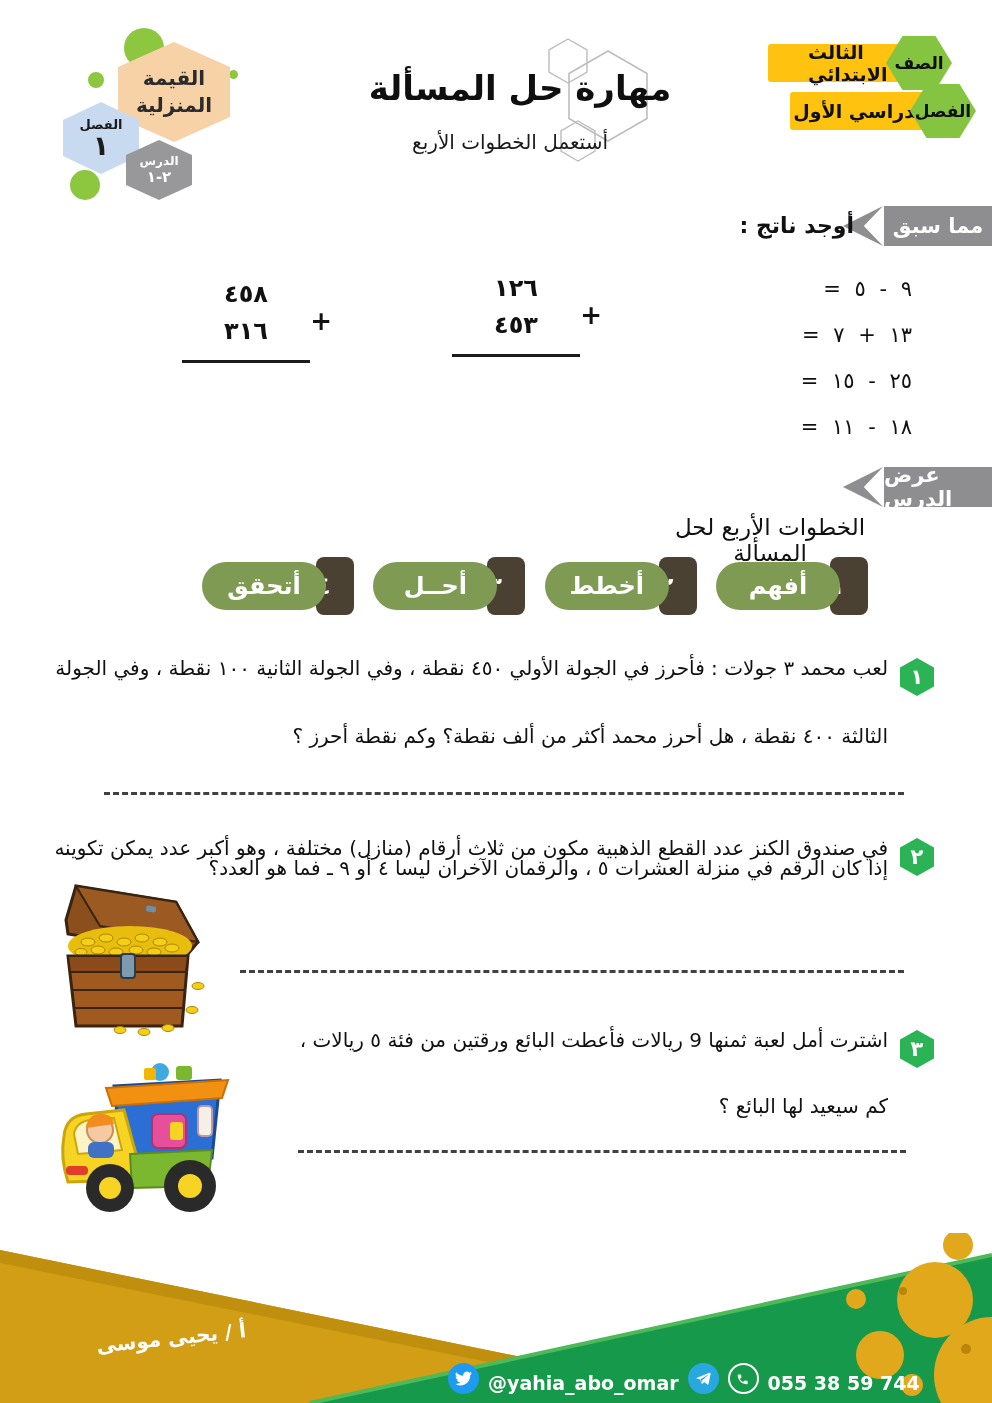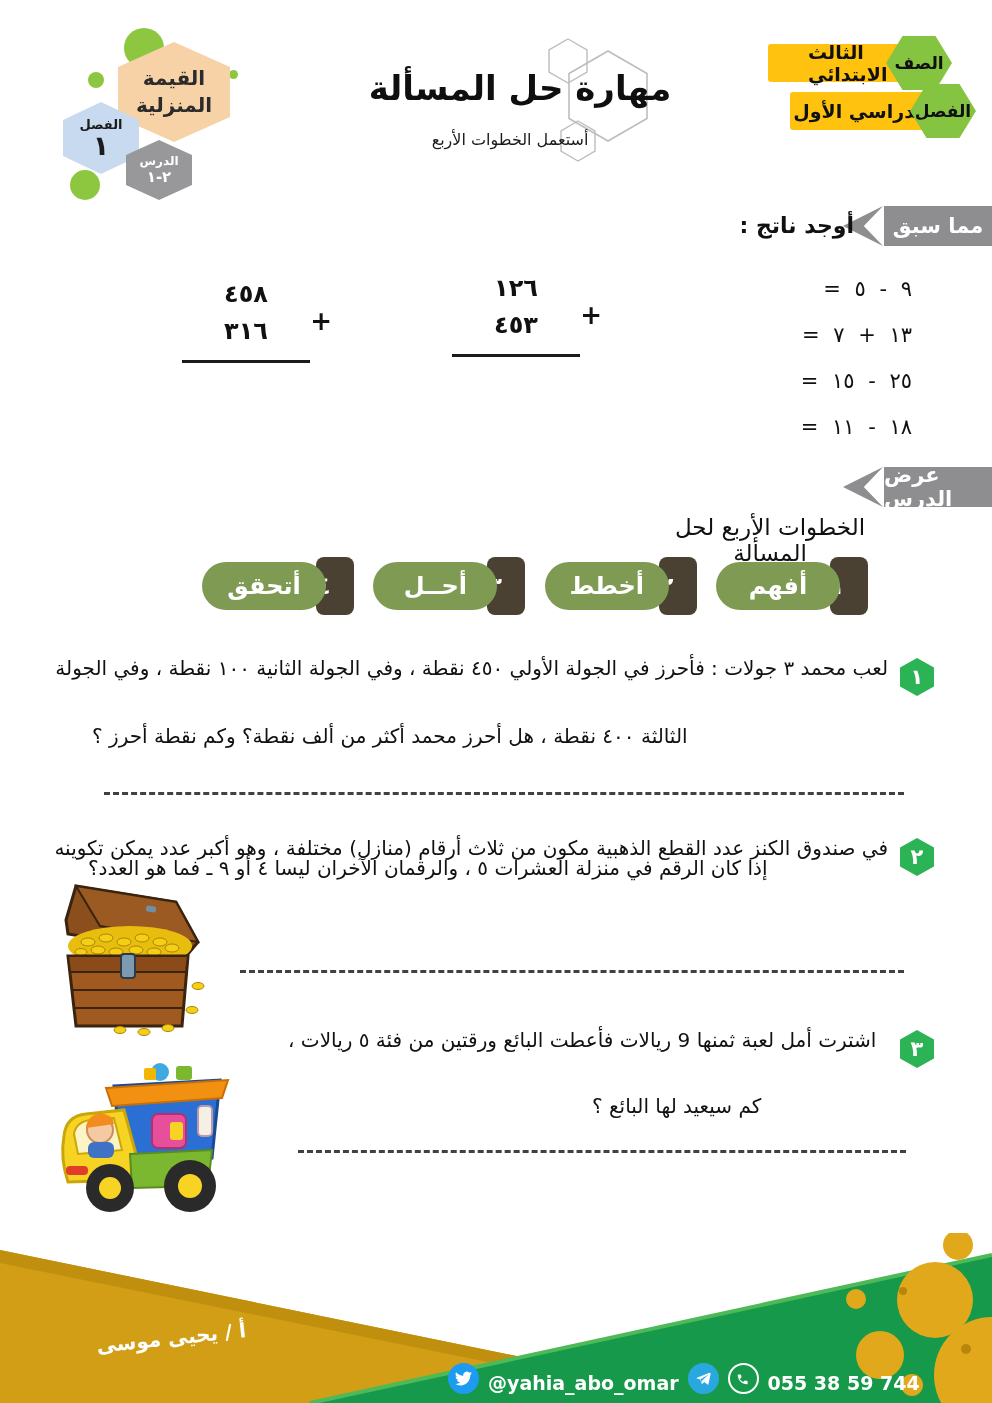--- a/index.html
+++ b/index.html
@@ -20,21 +20,21 @@
               display:flex; flex-direction:column; align-items:center; justify-content:center; z-index:2; color:#1c1c1c; }
   .chapter-hex .lbl { font-size:13px; font-weight:bold; }
   .chapter-hex .num { font-size:27px; font-weight:bold; line-height:1; }
   .lesson-hex { left:126px; top:140px; width:66px; height:60px; background:#98989a;
               display:flex; flex-direction:column; align-items:center; justify-content:center; z-index:3; color:#fff; }
   .lesson-hex .lbl { font-size:12px; font-weight:bold; }
   .lesson-hex .num { font-size:15px; font-weight:bold; }
 
   
   .title { left:320px; top:68px; width:400px; text-align:center; font-size:34px; font-weight:bold; color:#0f0f0f; z-index:2; }
-  .subtitle { left:350px; top:130px; width:320px; text-align:center; font-size:16px; color:#1a1a1a; z-index:2; }
+  .subtitle { left:350px; top:130px; width:320px; text-align:center; font-size:20px; color:#1a1a1a; z-index:2; }
   .deco-hex-svg { left:538px; top:36px; z-index:1; }
 
   
   .badge-rect { position:absolute; background:#ffc20e; height:38px; border-radius:3px;
                 display:flex; align-items:center; justify-content:center; font-size:19px; font-weight:bold; color:#111; z-index:1; }
   .badge-hex { position:absolute; background:#85c441; display:flex; align-items:center; justify-content:center;
                font-size:17px; font-weight:bold; color:#111; z-index:2; }
 
   
   .banner-body { position:absolute; background:#8e8e90; height:40px; display:flex; align-items:center; justify-content:center;
@@ -60,21 +60,21 @@
   .step { position:relative; width:156px; height:64px; }
   .step .tab { position:absolute; right:0; top:3px; width:38px; height:58px; background:#4a4132; border-radius:8px;
                display:flex; align-items:center; justify-content:flex-end; padding-right:9px;
                color:#fff; font-size:24px; font-weight:bold; }
   .step .pill { position:absolute; right:28px; top:8px; width:124px; height:48px; background:#7f9b53; border-radius:24px;
                 display:flex; align-items:center; justify-content:center; color:#fff; font-size:24px; font-weight:bold; }
 
   
   .prob-hex { position:absolute; width:34px; height:38px; background:#2cb356; color:#fff;
               display:flex; align-items:center; justify-content:center; font-size:21px; font-weight:bold; }
-  .prob-line { position:absolute; direction:rtl; text-align:left; font-size:20px; color:#111; white-space:nowrap; }
+  .prob-line { position:absolute; direction:rtl; text-align:right; font-size:20px; color:#111; white-space:nowrap; }
   .dash-line { position:absolute; border-top:3px dashed #414141; height:0; }
 
   
   .footer-svg { left:0; top:1233px; }
   .teacher { left:96px; top:1326px; color:#fff; font-size:20px; font-weight:bold; transform:rotate(-6deg); z-index:5; direction:rtl; }
   .social { left:448px; top:1356px; height:38px; display:flex; align-items:flex-end; gap:9px; direction:ltr; z-index:5; }
   .social .txt { color:#fff; font-size:19px; font-weight:bold; }
   .icon-circle { width:31px; height:31px; border-radius:50%; display:flex; align-items:center; justify-content:center; }
   .tw { background:#1d9bf0; }
   .tg { background:#29a8e0; }

